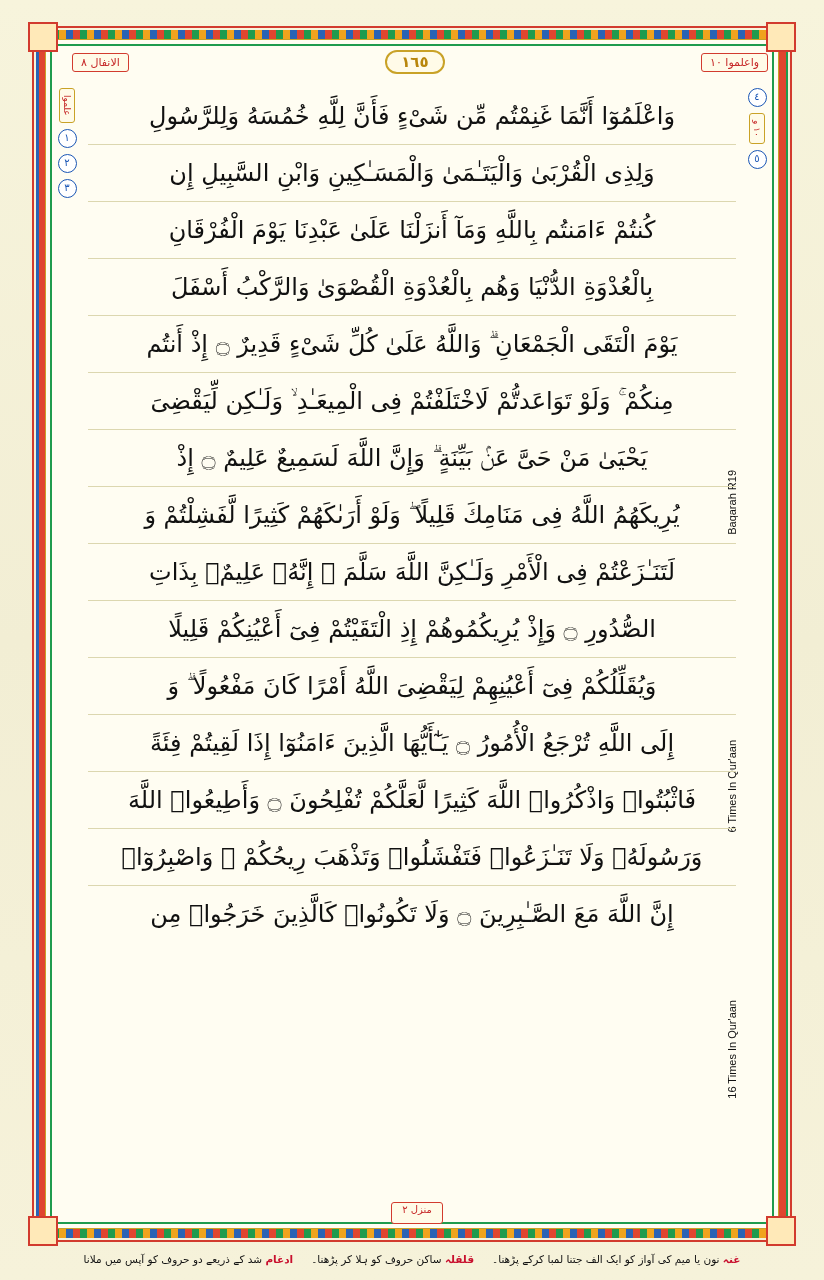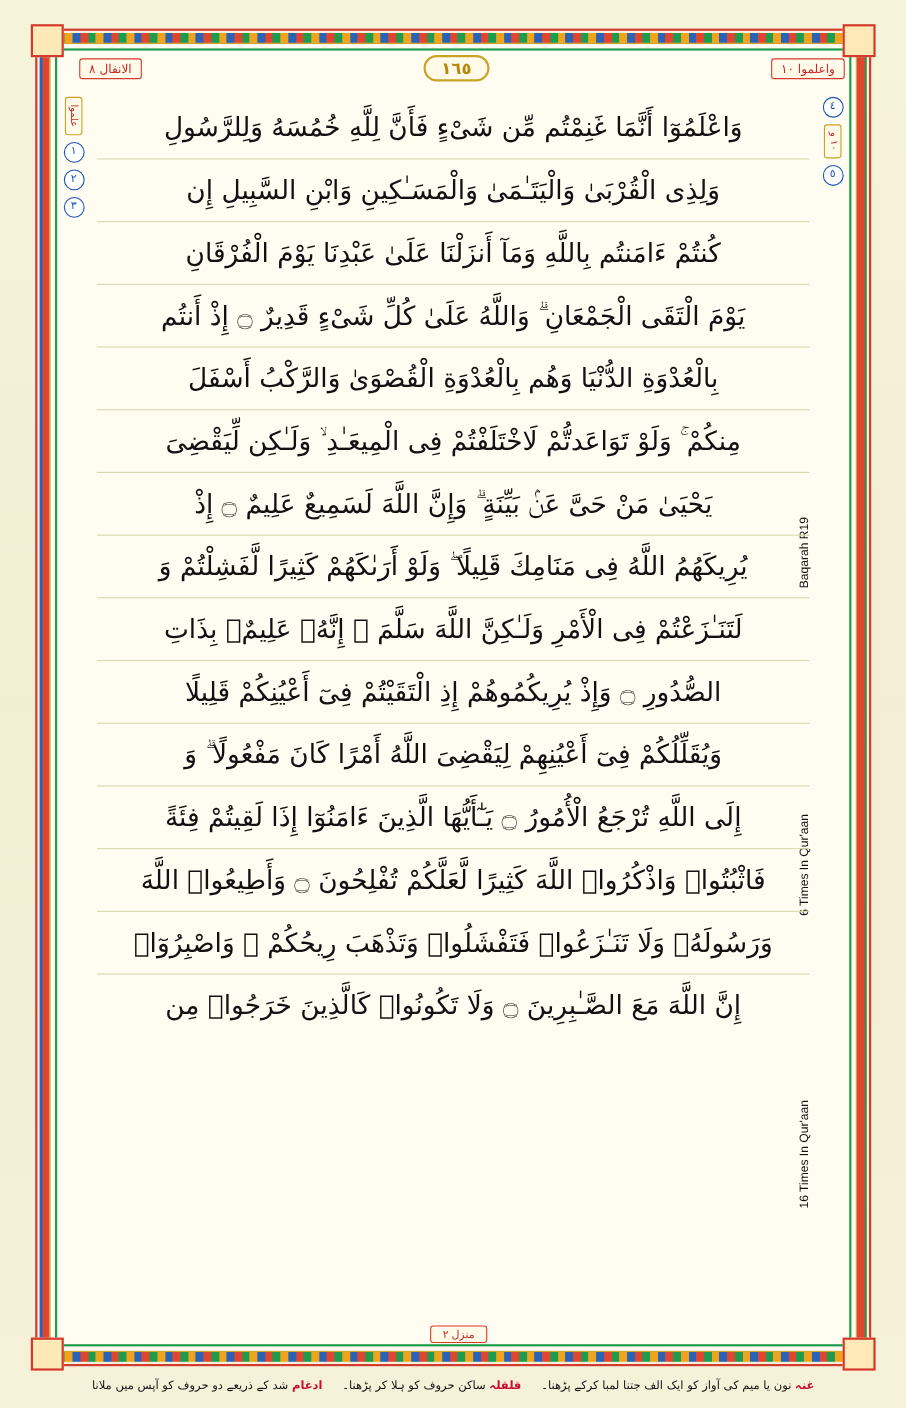--- a/index.html
+++ b/index.html
@@ -127,21 +127,21 @@
     transform:rotate(180deg);
     font-size:11px;
     color:#111;
     font-family:"Liberation Sans", sans-serif;
     white-space:nowrap;
   }
 
   
   .footer-bar{
     position:absolute;left:60px;right:50px;bottom:56px;height:22px;
-    display:flex;align-items:center;justify-content:center;font-family:Liberation Serif, serif;
+    display:flex;justify-content:center;
   }
   .manzil{
     border:1px solid #d23b2e;background:#fffbe8;color:#c62828;
     font-size:10px;padding:1px 10px;border-radius:3px;direction:rtl;
   }
   .legend{
     position:absolute;left:32px;right:32px;bottom:6px;height:30px;
     display:flex;align-items:center;justify-content:center;
     gap:18px;
     direction:rtl;
@@ -204,24 +204,24 @@
     <div class="ayah-line">
         <span class="ayah-text">وَاعْلَمُوٓا أَنَّمَا غَنِمْتُم مِّن شَىْءٍ فَأَنَّ لِلَّهِ خُمُسَهُ وَلِلرَّسُولِ</span>
       </div>
     <div class="ayah-line">
         <span class="ayah-text">وَلِذِى الْقُرْبَىٰ وَالْيَتَـٰمَىٰ وَالْمَسَـٰكِينِ وَابْنِ السَّبِيلِ إِن</span>
       </div>
     <div class="ayah-line">
         <span class="ayah-text">كُنتُمْ ءَامَنتُم بِاللَّهِ وَمَآ أَنزَلْنَا عَلَىٰ عَبْدِنَا يَوْمَ الْفُرْقَانِ</span>
       </div>
     <div class="ayah-line">
+        <span class="ayah-text">بِالْعُدْوَةِ الدُّنْيَا وَهُم بِالْعُدْوَةِ الْقُصْوَىٰ وَالرَّكْبُ أَسْفَلَ</span>
+      </div>
+    <div class="ayah-line">
         <span class="ayah-text">يَوْمَ الْتَقَى الْجَمْعَانِ ۗ وَاللَّهُ عَلَىٰ كُلِّ شَىْءٍ قَدِيرٌ ۝ إِذْ أَنتُم</span>
-      </div>
-    <div class="ayah-line">
-        <span class="ayah-text">بِالْعُدْوَةِ الدُّنْيَا وَهُم بِالْعُدْوَةِ الْقُصْوَىٰ وَالرَّكْبُ أَسْفَلَ</span>
       </div>
     <div class="ayah-line">
         <span class="ayah-text">مِنكُمْ ۚ وَلَوْ تَوَاعَدتُّمْ لَاخْتَلَفْتُمْ فِى الْمِيعَـٰدِ ۙ وَلَـٰكِن لِّيَقْضِىَ</span>
       </div>
     <div class="ayah-line">
         <span class="ayah-text">يَحْيَىٰ مَنْ حَىَّ عَنۢ بَيِّنَةٍ ۗ وَإِنَّ اللَّهَ لَسَمِيعٌ عَلِيمٌ ۝ إِذْ</span>
       </div>
     <div class="ayah-line">
         <span class="ayah-text">يُرِيكَهُمُ اللَّهُ فِى مَنَامِكَ قَلِيلًا ۖ وَلَوْ أَرَىٰكَهُمْ كَثِيرًا لَّفَشِلْتُمْ وَ</span>
       </div>

